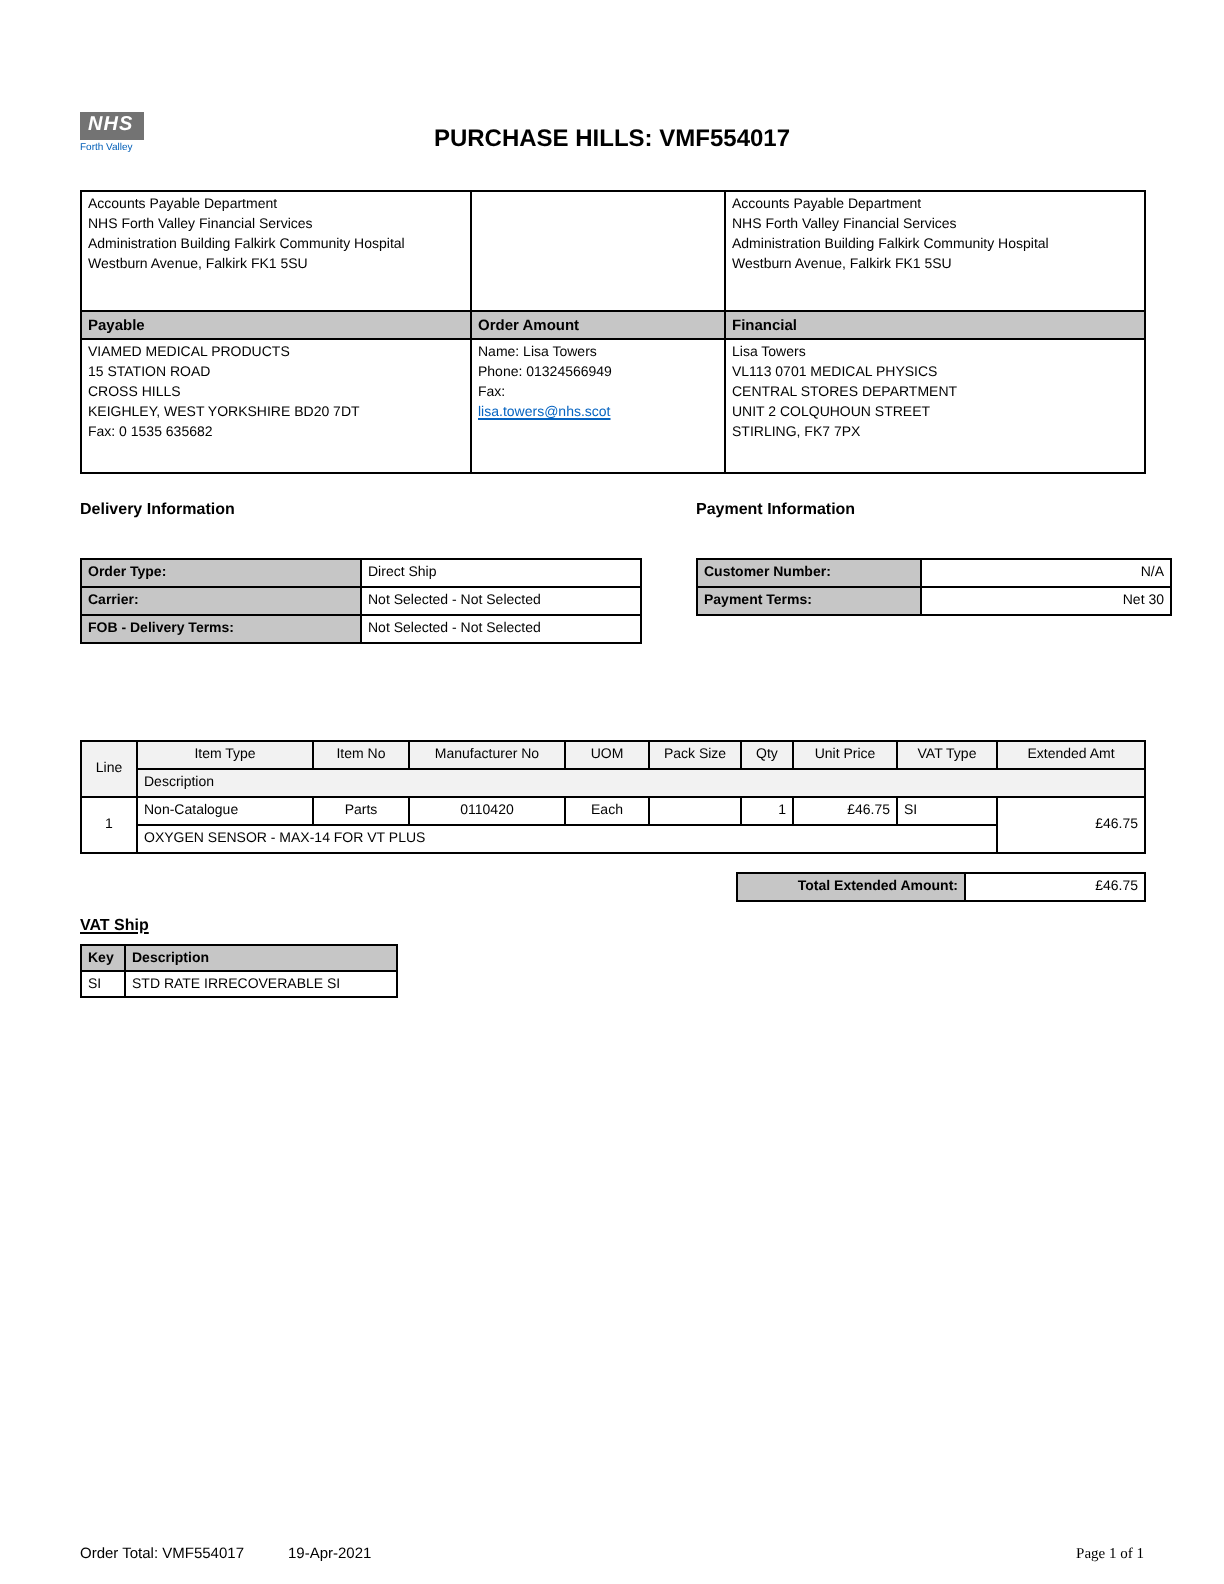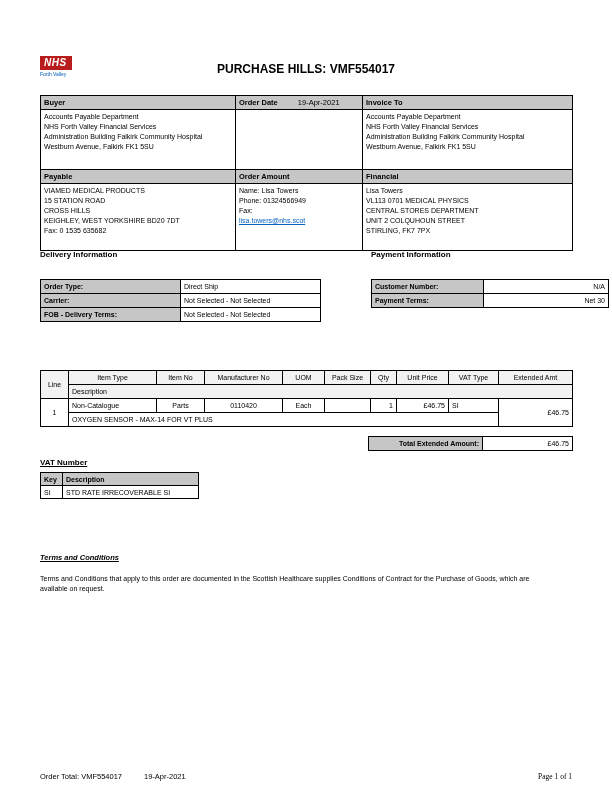--- a/index.html
+++ b/index.html
@@ -5,21 +5,21 @@
   * { margin:0; padding:0; box-sizing:border-box; }
   html,body { background:#ffffff; }
   .page {
     position:relative; width:612px; height:792px; background:#fff;
     font-family:"Liberation Sans", sans-serif; color:#000; overflow:hidden;
   }
 
   
   .nhs-logo { position:absolute; top:52px; left:40px; }
   .nhs-logo-box {
-    display:inline-block; background:#b91c1c; color:#fff;
+    display:inline-block; background:#737373; color:#fff;
     font-weight:bold; font-style:italic; font-size:10px;
     padding:1px 5px 2px 4px; letter-spacing:0.5px;
   }
   .nhs-logo-sub { font-size:5px; color:#005EB8; margin-top:1px; }
 
   
   .po-title {
     position:absolute; top:62px; left:0; width:612px; text-align:center;
     font-size:12px; font-weight:bold;
   }
@@ -37,21 +37,21 @@
   .header-table .col-b { width:127px; }
   .header-table .col-c { width:210px; }
   .header-table .content-row-1 td { height:60px; }
   .header-table .content-row-2 td { height:67px; }
   .addr-line { line-height:10px; }
   .email-link { color:#0563C1; text-decoration:underline; line-height:10px; display:inline-block; cursor:pointer; }
 
   
   .section-heading { font-size:8px; font-weight:bold; margin-bottom:20px; }
   .delivery-info { position:absolute; top:250px; left:40px; width:281px; }
-  .payment-info  { position:absolute; top:250px; left:371px; width:238px; }
+  .payment-info  { position:absolute; top:250px; left:348px; width:238px; }
   .info-table { width:100%; table-layout:fixed; }
   .info-table td { height:14px; vertical-align:middle; }
   .info-label { background:#C6C6C6; font-weight:bold; }
   .delivery-info .info-label { width:140px; }
   .payment-info .info-label { width:112px; }
   .payment-info .info-value { text-align:right; }
 
   
   .items-table { position:absolute; top:370px; left:40px; width:532px; table-layout:fixed; }
   .items-table td { height:14px; }
@@ -100,28 +100,20 @@
 
   <div class="po-title">PURCHASE HILLS: VMF554017</div>
 
   <table class="header-table">
     <colgroup>
         <col class="col-a">
         <col class="col-b">
         <col class="col-c">
       </colgroup>
     <tbody>
-      <tr class="band-row">
-        <td>Buyer</td>
-        <td>
-          <span class="band-label">Order Date</span>
-          <span class="band-value">19-Apr-2021</span>
-        </td>
-        <td>Invoice To</td>
-      </tr>
       <tr class="content-row-1">
         <td>
           <div class="addr-line">Accounts Payable Department</div>
           <div class="addr-line">NHS Forth Valley Financial Services</div>
           <div class="addr-line">Administration Building Falkirk Community Hospital</div>
           <div class="addr-line">Westburn Avenue, Falkirk FK1 5SU</div>
         </td>
         <td></td>
         <td>
           <div class="addr-line">Accounts Payable Department</div>
@@ -246,43 +238,39 @@
   <table class="total-table">
     <tbody>
       <tr>
         <td class="total-label">Total Extended Amount:</td>
         <td class="total-value">£46.75</td>
       </tr>
     </tbody>
   </table>
 
   <div class="vat-section">
-    <div class="vat-heading">VAT Number</div>
+    <div class="vat-heading">VAT Ship</div>
     <table class="vat-table">
       <colgroup>
           <col class="vat-col-key">
           <col class="vat-col-desc">
         </colgroup>
       <tbody>
         <tr>
           <td class="hdr">Key</td>
           <td class="hdr">Description</td>
         </tr>
         <tr>
           <td>SI</td>
           <td>STD RATE IRRECOVERABLE SI</td>
         </tr>
       </tbody>
     </table>
   </div>
 
-  <div class="terms-section">
-    <div class="terms-heading">Terms and Conditions</div>
-    <div class="terms-body">Terms and Conditions that apply to this order are documented in the Scottish Healthcare supplies Conditions of Contract for the Purchase of Goods, which are available on request.</div>
-  </div>
 
   <div class="footer">
     <span>Order Total: VMF554017</span>
     <span class="footer-date">19-Apr-2021</span>
     <span class="footer-page">Page 1 of 1</span>
   </div>
 
 </div>
 
 </body></html>

